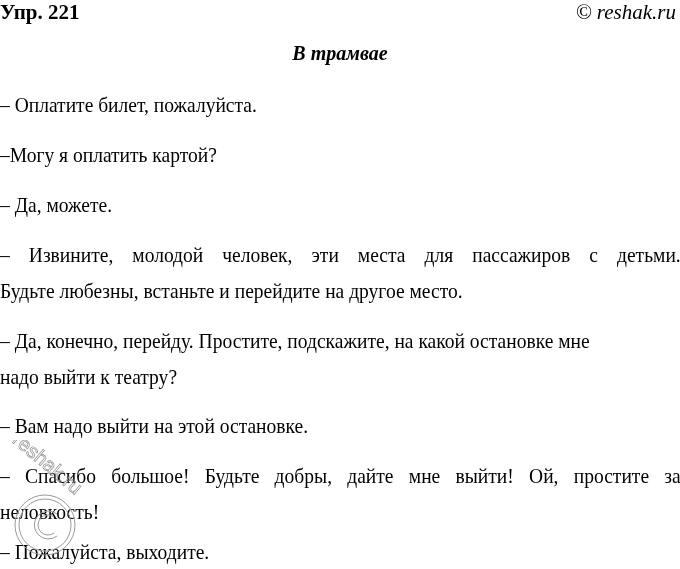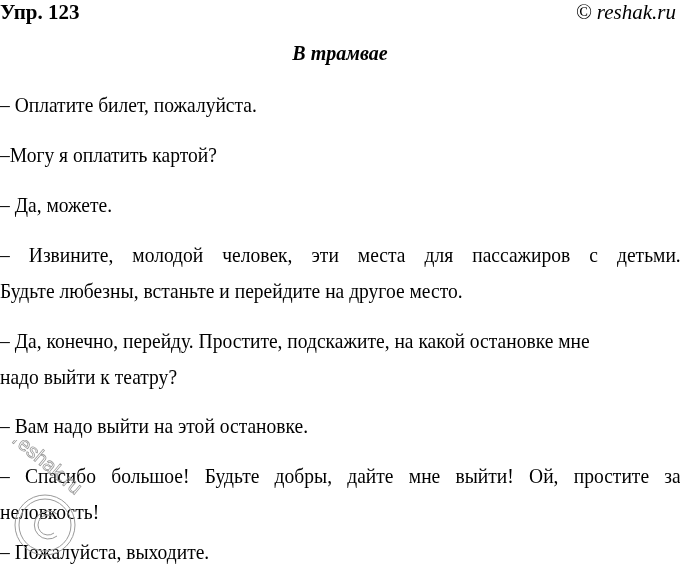--- a/index.html
+++ b/index.html
@@ -23,21 +23,21 @@
   #heading { position: absolute; left: 0; width: 680px; top: 41px; text-align: center; font-size: 20px; font-weight: bold; font-style: italic; line-height: 24px; }
   #watermark {
     position: absolute; left: 0; top: 440px; width: 130px; height: 130px;
     pointer-events: none;
   }
 </style>
 </head>
 <body>
 
 <div>
-  <div id="ex-num">Упр. 123</div>
+  <div id="ex-num">Упр. 221</div>
   <div id="copyright">© reshak.ru</div>
   <div id="heading">В трамвае</div>
 
   <div class="line" style="top:93px">– Оплатите билет, пожалуйста.</div>
   <div class="line" style="top:143px">–Могу я оплатить картой?</div>
   <div class="line" style="top:193px">– Да, можете.</div>
 
   <div class="line justify" style="top:243px">
     <span>–</span>
     <span>Извините,</span>

